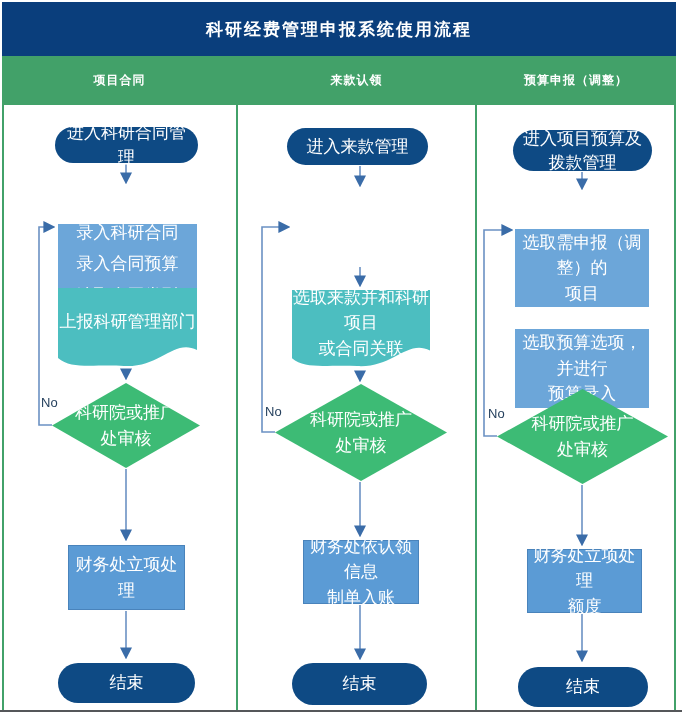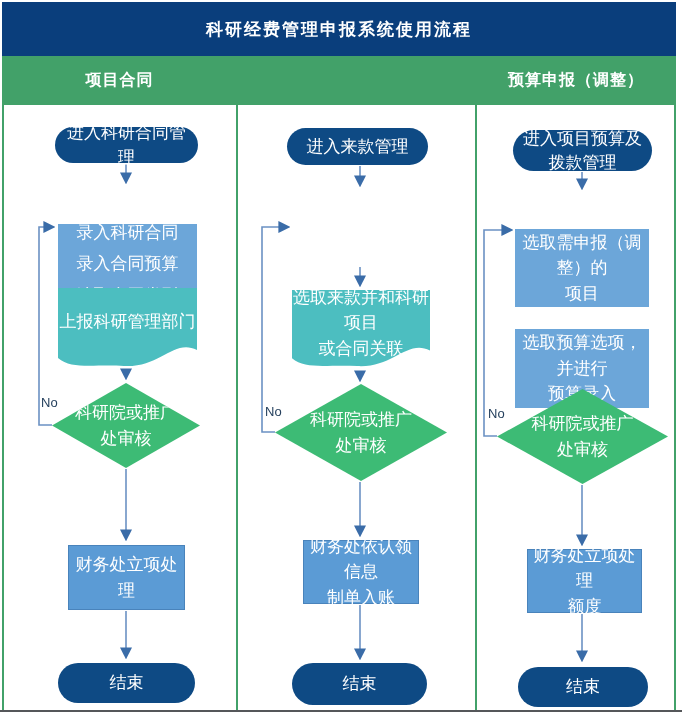--- a/index.html
+++ b/index.html
@@ -7,21 +7,21 @@
     --process_bg:#6ca6d9; --process_alt_bg:#5b9bd5; --document_bg:#4cbec0;
     --decision_bg:#3dbb75; --arrow:#6b91c3; --arrowhead:#3a6ca8; --no_color:#26415e;
   }
   *{margin:0;padding:0;box-sizing:border-box;}
   body{background:#fff;font-family:"Liberation Sans","DejaVu Sans",sans-serif;}
   .stage{position:relative;width:682px;height:714px;background:#fff;overflow:hidden;}
   .titlebar{position:absolute;left:2px;top:2px;width:674px;height:54px;background:var(--header_bg);
     color:#fff;display:flex;align-items:center;justify-content:center;font-size:17px;font-weight:bold;letter-spacing:2px;}
   .band{position:absolute;left:2px;top:56px;width:674px;height:49px;background:var(--band_bg);}
   .band .lanehdr{position:absolute;top:0;height:100%;display:flex;align-items:center;justify-content:center;
-    color:#fff;font-size:16px;font-weight:bold;letter-spacing:1px;}
+    color:#fff;font-size:12px;font-weight:bold;letter-spacing:1px;}
   .vline{position:absolute;top:105px;width:2px;height:606px;background:var(--band_bg);}
   .frameL{position:absolute;left:2px;top:56px;width:2px;height:655px;background:var(--band_bg);}
   .frameR{position:absolute;left:674px;top:56px;width:2px;height:655px;background:var(--band_bg);}
   .bottomline{position:absolute;left:0;top:710px;width:682px;height:2px;background:#55575a;}
   .node{position:absolute;display:flex;align-items:center;justify-content:center;text-align:center;
     color:#fff;font-size:17px;white-space:pre-line;line-height:1.5;}
   .stadium{background:var(--start_end_bg);border-radius:999px;padding:2px 6px;}
   .proc{background:var(--process_bg);margin-top:36px;}
   .proc3{line-height:1.85;}
   .result{background:var(--process_alt_bg);border:1px solid rgba(20,60,110,0.25);}
@@ -34,20 +34,21 @@
 </style>
 </head>
 <body>
 
 <div class="stage">
 
   <div class="titlebar">科研经费管理申报系统使用流程</div>
 
   <div class="band">
     <div class="lanehdr" style="left:0;width:235px">项目合同</div>
+    <div class="lanehdr" style="left:235px;width:239px">来款认领</div>
     <div class="lanehdr" style="left:474px;width:200px">预算申报（调整）</div>
   </div>
 
   <div class="frameL"></div>
   <div class="frameR"></div>
   <div class="vline" style="left:236px"></div>
   <div class="vline" style="left:475px"></div>
   <div class="bottomline"></div>
 
   <svg class="overlay">

